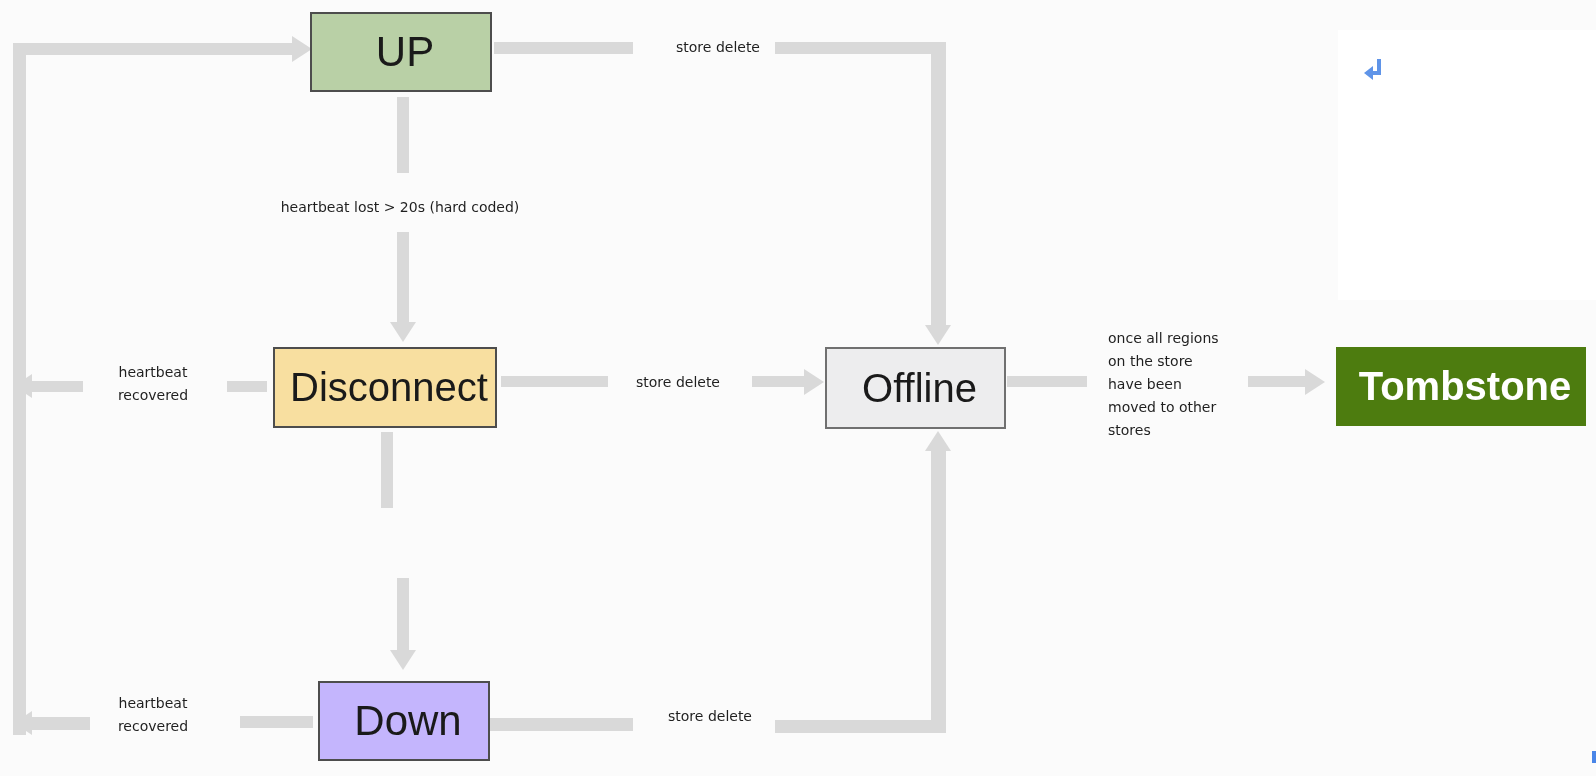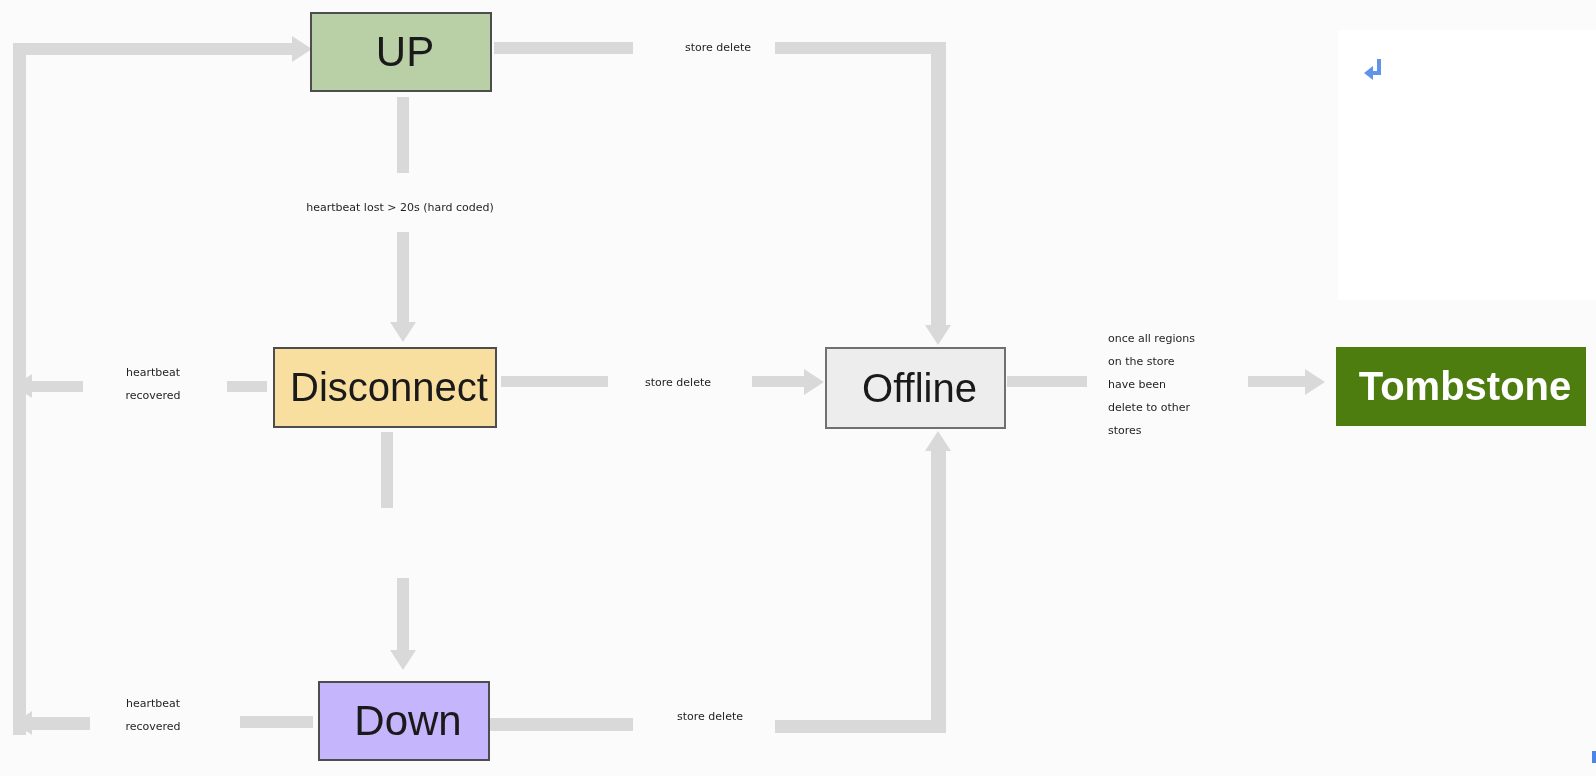--- a/index.html
+++ b/index.html
@@ -22,21 +22,21 @@
   .ev{position:absolute;background:#d9d9d9;width:13px;}
   .ah{position:absolute;width:0;height:0;}
   .ah-r{border-top:13px solid transparent;border-bottom:13px solid transparent;border-left:20px solid #d9d9d9;}
   .ah-l{border-top:12px solid transparent;border-bottom:12px solid transparent;border-right:18px solid #d9d9d9;}
   .ah-d{border-left:13px solid transparent;border-right:13px solid transparent;border-top:20px solid #d9d9d9;}
   .ah-u{border-left:13px solid transparent;border-right:13px solid transparent;border-bottom:20px solid #d9d9d9;}
 
   
   .elabel{
     position:absolute;
-    font-size:11px;line-height:23px;color:#1f1f1f;
+    font-size:14px;line-height:23px;color:#1f1f1f;
     white-space:pre-line;text-align:center;
   }
   .elabel.left-align{text-align:left;}
 
   
   .node{
     position:absolute;box-sizing:border-box;
     border:2px solid #4d4d4d;
     display:flex;align-items:center;justify-content:center;
     font-family:"Liberation Sans",sans-serif;
@@ -105,21 +105,21 @@
   <div class="elabel" style="left:250px;top:196px;width:300px;">heartbeat lost &gt; 20s (hard coded)</div>
   <div class="elabel" style="left:103px;top:361px;width:100px;">heartbeat
 recovered</div>
   <div class="elabel" style="left:600px;top:371px;width:156px;">store delete</div>
   <div class="elabel" style="left:103px;top:692px;width:100px;">heartbeat
 recovered</div>
   <div class="elabel" style="left:632px;top:705px;width:156px;">store delete</div>
   <div class="elabel left-align" style="left:1108px;top:327px;width:180px;">once all regions
 on the store
 have been
-delete to other
+moved to other
 stores</div>
 
   <div class="node" id="node-up" style="background-color: rgb(185, 208, 166); color: rgb(26, 26, 26);">
     <span>UP</span>
   </div>
 
   <div class="node" id="node-offline" style="background-color: rgb(237, 237, 238); color: rgb(26, 26, 26);">
     <span>Offline</span>
   </div>
 

